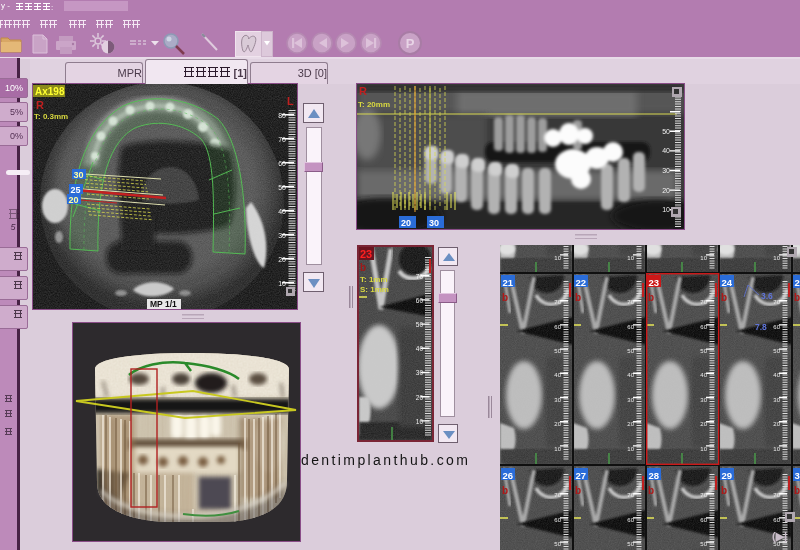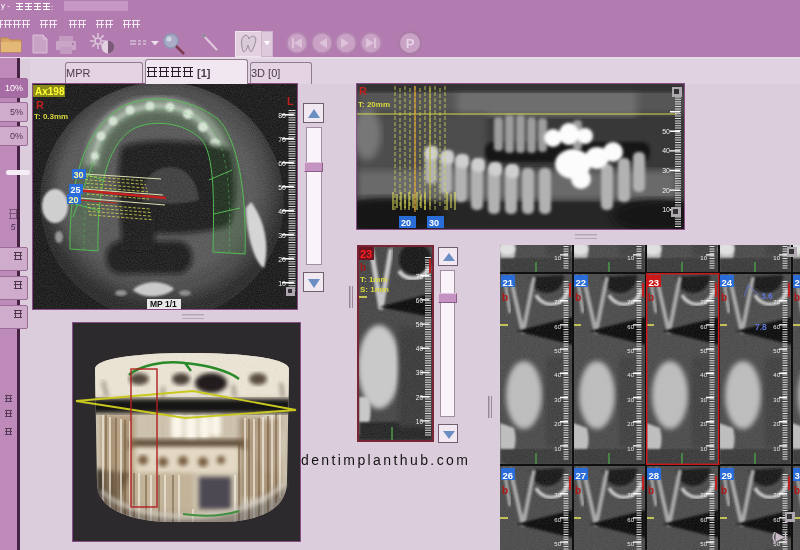--- a/index.html
+++ b/index.html
@@ -27,21 +27,21 @@
  linear-gradient(#fff,#fff) 50% 0/1px 100% no-repeat;}
 .cd{width:10px;height:10px;margin:0 1px;}
 .cd:before{content:"";position:absolute;left:0;top:0;right:0;bottom:0;
  background:linear-gradient(#2c1a2c,#2c1a2c) 0 0/100% 1.4px no-repeat,
  linear-gradient(#2c1a2c,#2c1a2c) 0 50%/100% 1.4px no-repeat,
  linear-gradient(#2c1a2c,#2c1a2c) 0 100%/100% 1.4px no-repeat,
  linear-gradient(#2c1a2c,#2c1a2c) 15% 0/1.4px 100% no-repeat,
  linear-gradient(#2c1a2c,#2c1a2c) 85% 0/1.4px 100% no-repeat;}
 .menuitem{position:absolute;top:3px;}
 
-.tab{position:absolute;top:3px;height:22px;background:#e4d4e3;border:1px solid #8f7d8f;border-bottom:none;border-radius:3px 3px 0 0;text-align:left;color:#4a3a4a;font-size:11px;line-height:21px;}
+.tab{position:absolute;top:3px;height:22px;background:#e4d4e3;border:1px solid #8f7d8f;border-bottom:none;border-radius:3px 3px 0 0;text-align:right;color:#4a3a4a;font-size:11px;line-height:21px;}
 .tabactive{top:0;height:25px;background:#f1e7f1;line-height:26px;z-index:3;}
 
 #sidebar{position:absolute;left:0;top:58px;width:20px;height:492px;background:#bd8aba;}
 .sbtn{position:absolute;left:-8px;width:36px;height:20px;border:1px solid #9a6c97;border-radius:2px;background:#cfaccc;color:#533053;font-size:9px;text-align:right;padding-right:4px;line-height:19px;}
 
 .sbbtn{position:absolute;background:#f2e8f2;border:1px solid #6f5f6f;}
 .sbtrack{position:absolute;background:#faf3fa;border:1px solid #9f8f9f;}
 .sbthumb{position:absolute;background:#c493c1;border:1px solid #8a5c88;border-top-color:#e0c4de;border-left-color:#e0c4de;}
 .arrow{position:absolute;width:0;height:0;}
 
@@ -130,21 +130,21 @@
   </g>
  </g>
  <circle cx="410" cy="15" r="11" fill="#c9a2c6" stroke="#a87ca5" stroke-width="2"></circle>
  <text x="410" y="20" font-size="13" font-weight="bold" fill="#e8d4e6" text-anchor="middle" font-family="Liberation Serif">P</text>
 </svg>
 </div>
 <div id="tbhl"></div>
 <div id="tabstrip">
  <div class="tab" style="left:35px;width:78px;">MPR</div>
  <div class="tab tabactive" style="left:115px;width:103px;font-weight:bold;"><span class="cd"></span><span class="cd"></span><span class="cd"></span><span class="cd"></span> [1]</div>
- <div class="tab" style="left:220px;width:62px;">3D [0]</div>
+ <div class="tab" style="left:220px;width:78px;">3D [0]</div>
 </div>
 <div id="main"></div>
 
 <div class="panel" style="left:32px;top:83px;width:266px;height:227px;">
 <svg width="264" height="225" style="position:absolute;left:0;top:0">
 <defs>
  <filter id="nz" x="0" y="0" width="100%" height="100%">
           <feTurbulence type="fractalNoise" baseFrequency="0.9" numOctaves="2" seed="7" stitchTiles="stitch"></feTurbulence>
           <feColorMatrix type="matrix" values="0 0 0 0 0.6, 0 0 0 0 0.6, 0 0 0 0 0.6, 0.8 0 0 0 0"></feColorMatrix>
         </filter>

